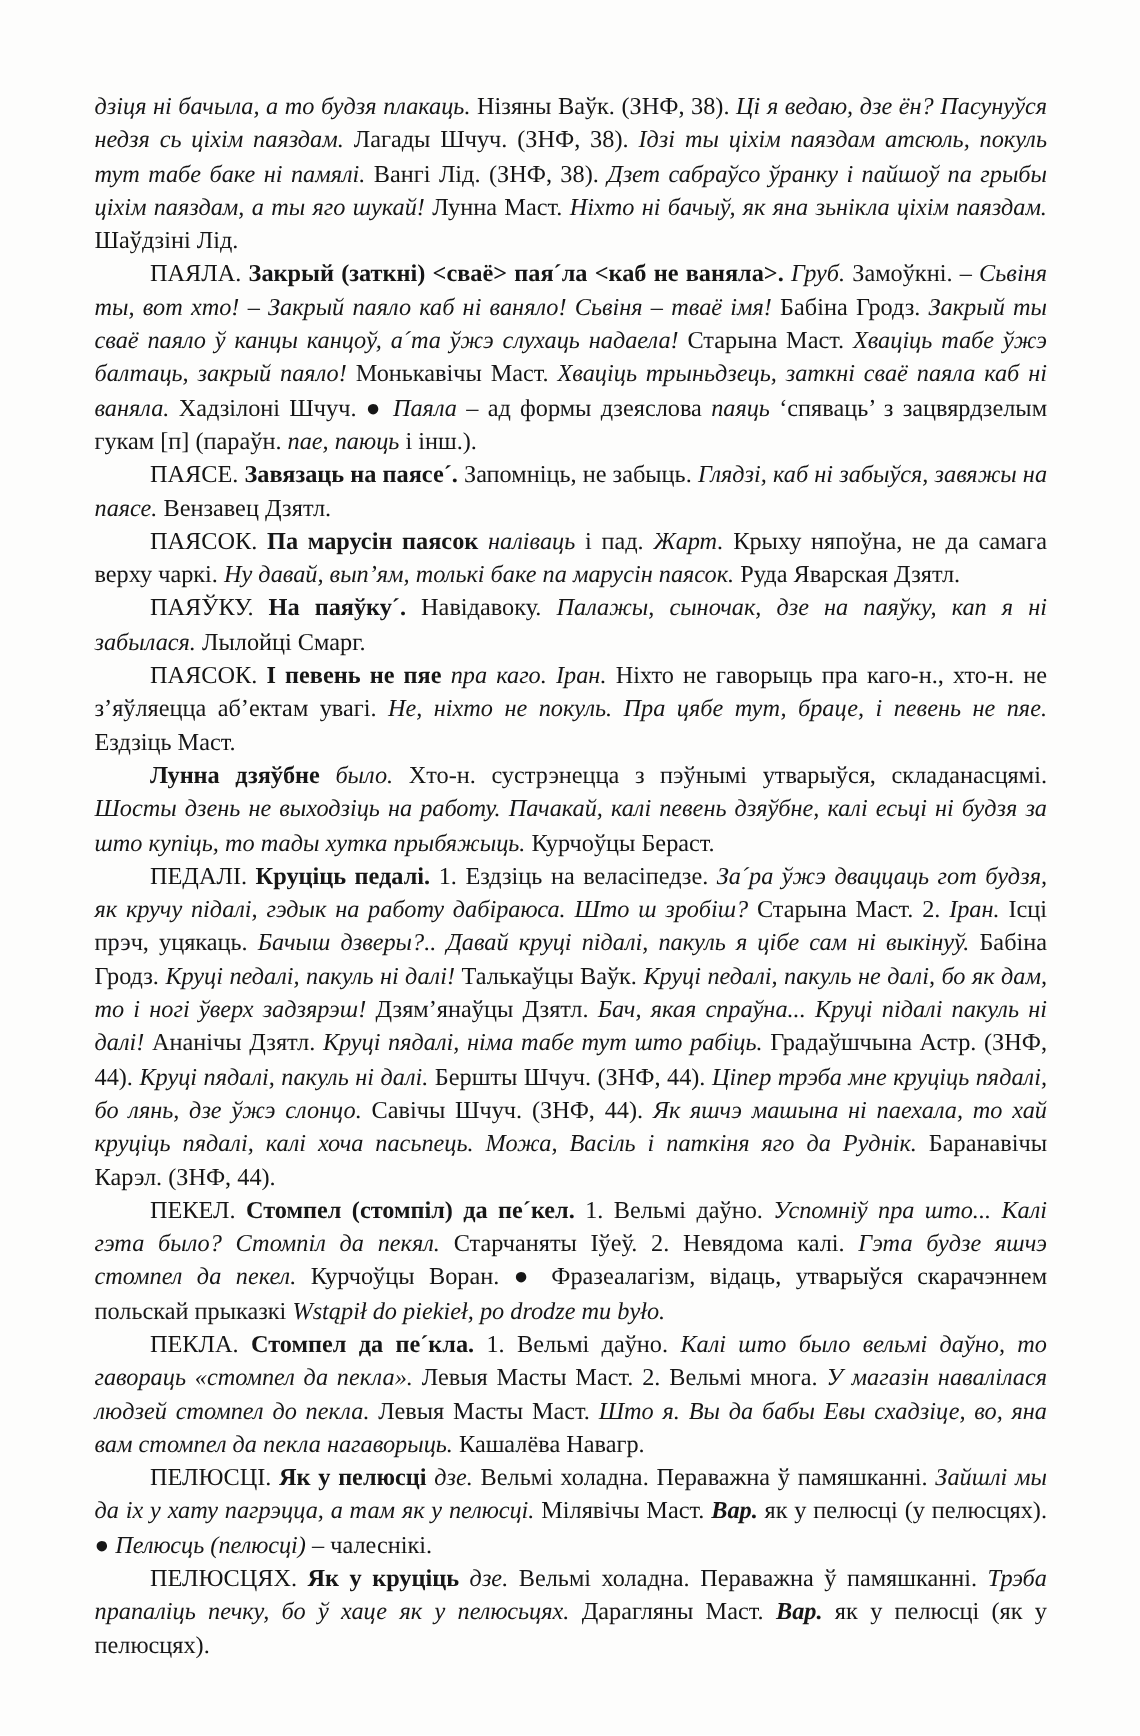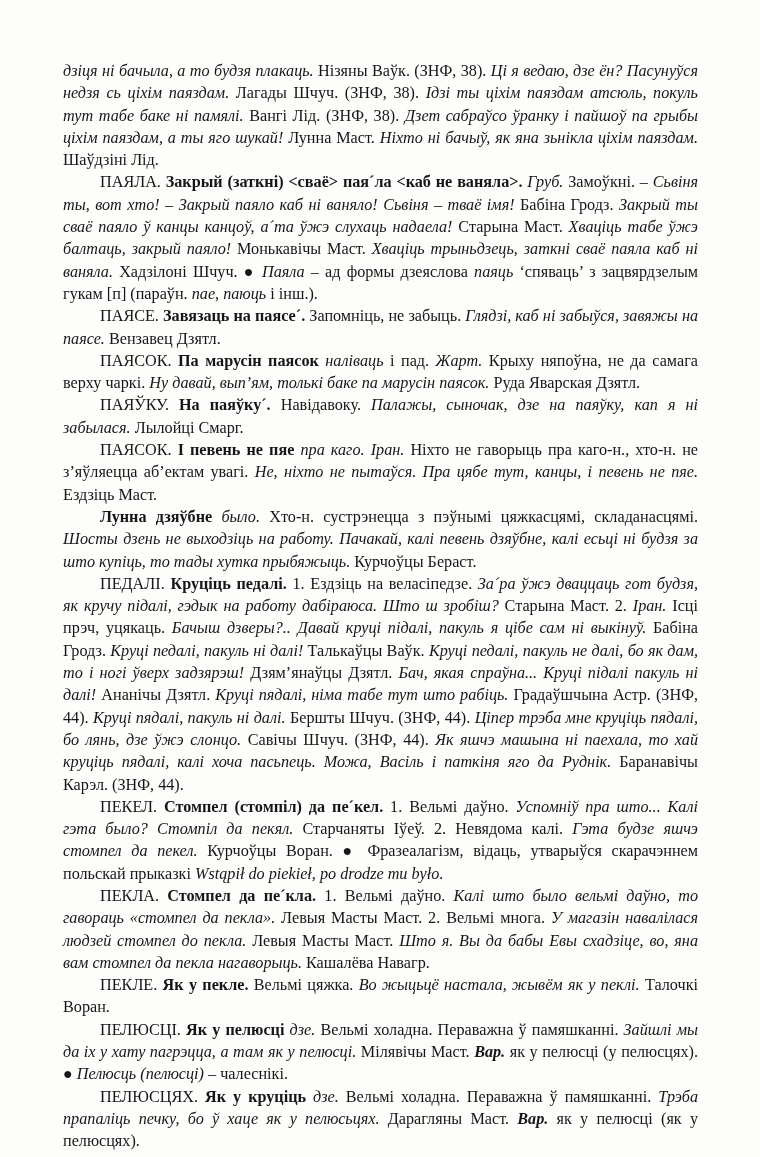--- a/index.html
+++ b/index.html
@@ -39,23 +39,22 @@
 </head>
 <body>
 
 <div class="scan-page">
   <div class="text-block">
       <p class="para no-indent"><span class="s-i">дзіця ні бачыла, а то будзя плакаць.</span><span class="s-r"> Нізяны Ваўк. (ЗНФ, 38). </span><span class="s-i">Ці я ведаю, дзе ён? Пасунуўся недзя сь ціхім паяздам.</span><span class="s-r"> Лагады Шчуч. (ЗНФ, 38). </span><span class="s-i">Ідзі ты ціхім паяздам атсюль, покуль тут табе баке ні памялі.</span><span class="s-r"> Вангі Лід. (ЗНФ, 38). </span><span class="s-i">Дзет сабраўсо ўранку і пайшоў па грыбы ціхім паяздам, а ты яго шукай!</span><span class="s-r"> Лунна Маст. </span><span class="s-i">Ніхто ні бачыў, як яна зьнікла ціхім паяздам.</span><span class="s-r"> Шаўдзіні Лід.</span></p>
       <p class="para"><span class="s-r">ПАЯЛА. </span><span class="s-b">Закрый (заткні) &lt;сваё&gt; пая´ла &lt;каб не ваняла&gt;. </span><span class="s-i">Груб.</span><span class="s-r"> Замоўкні. </span><span class="s-i">– Сьвіня ты, вот хто! – Закрый паяло каб ні ваняло! Сьвіня – тваё імя!</span><span class="s-r"> Бабіна Гродз. </span><span class="s-i">Закрый ты сваё паяло ў канцы канцоў, а´та ўжэ слухаць надаела!</span><span class="s-r"> Старына Маст. </span><span class="s-i">Хваціць табе ўжэ балтаць, закрый паяло!</span><span class="s-r"> Монькавічы Маст. </span><span class="s-i">Хваціць трыньдзець, заткні сваё паяла каб ні ваняла.</span><span class="s-r"> Хадзілоні Шчуч. ● </span><span class="s-i">Паяла</span><span class="s-r"> – ад формы дзеяслова </span><span class="s-i">паяць</span><span class="s-r"> ‘спяваць’ з зацвярдзелым гукам [п] (параўн. </span><span class="s-i">пае, паюць</span><span class="s-r"> і інш.).</span></p>
       <p class="para"><span class="s-r">ПАЯСЕ. </span><span class="s-b">Завязаць на паясе´.</span><span class="s-r"> Запомніць, не забыць. </span><span class="s-i">Глядзі, каб ні забыўся, завяжы на паясе.</span><span class="s-r"> Вензавец Дзятл.</span></p>
       <p class="para"><span class="s-r">ПАЯСОК. </span><span class="s-b">Па марусін паясок </span><span class="s-i">наліваць</span><span class="s-r"> і пад. </span><span class="s-i">Жарт.</span><span class="s-r"> Крыху няпоўна, не да самага верху чаркі. </span><span class="s-i">Ну давай, вып’ям, толькі баке па марусін паясок.</span><span class="s-r"> Руда Яварская Дзятл.</span></p>
       <p class="para"><span class="s-r">ПАЯЎКУ. </span><span class="s-b">На паяўку´.</span><span class="s-r"> Навідавоку. </span><span class="s-i">Палажы, сыночак, дзе на паяўку, кап я ні забылася.</span><span class="s-r"> Лылойці Смарг.</span></p>
-      <p class="para"><span class="s-r">ПАЯСОК. </span><span class="s-b">І певень не пяе </span><span class="s-i">пра каго. Іран.</span><span class="s-r"> Ніхто не гаворыць пра каго-н., хто-н. не з’яўляецца аб’ектам увагі. </span><span class="s-i">Не, ніхто не пытаўся. Пра цябе тут, канцы, і певень не пяе.</span><span class="s-r"> Ездзіць Маст.</span></p>
-      <p class="para"><span class="s-b">Лунна дзяўбне </span><span class="s-i">было.</span><span class="s-r"> Хто-н. сустрэнецца з пэўнымі цяжкасцямі, складанасцямі. </span><span class="s-i">Шосты дзень не выходзіць на работу. Пачакай, калі певень дзяўбне, калі есьці ні будзя за што купіць, то тады хутка прыбяжыць.</span><span class="s-r"> Курчоўцы Бераст.</span></p>
+      <p class="para"><span class="s-r">ПАЯСОК. </span><span class="s-b">І певень не пяе </span><span class="s-i">пра каго. Іран.</span><span class="s-r"> Ніхто не гаворыць пра каго-н., хто-н. не з’яўляецца аб’ектам увагі. </span><span class="s-i">Не, ніхто не покуль. Пра цябе тут, браце, і певень не пяе.</span><span class="s-r"> Ездзіць Маст.</span></p>
+      <p class="para"><span class="s-b">Лунна дзяўбне </span><span class="s-i">было.</span><span class="s-r"> Хто-н. сустрэнецца з пэўнымі утварыўся, складанасцямі. </span><span class="s-i">Шосты дзень не выходзіць на работу. Пачакай, калі певень дзяўбне, калі есьці ні будзя за што купіць, то тады хутка прыбяжыць.</span><span class="s-r"> Курчоўцы Бераст.</span></p>
       <p class="para"><span class="s-r">ПЕДАЛІ. </span><span class="s-b">Круціць педалі.</span><span class="s-r"> 1. Ездзіць на веласіпедзе. </span><span class="s-i">За´ра ўжэ дваццаць гот будзя, як кручу підалі, гэдык на работу дабіраюса. Што ш зробіш?</span><span class="s-r"> Старына Маст.  2. </span><span class="s-i">Іран.</span><span class="s-r">  Ісці прэч, уцякаць. </span><span class="s-i">Бачыш дзверы?.. Давай круці підалі, пакуль я цібе сам ні выкінуў.</span><span class="s-r"> Бабіна Гродз. </span><span class="s-i">Круці педалі, пакуль ні далі!</span><span class="s-r"> Талькаўцы Ваўк. </span><span class="s-i">Круці педалі, пакуль не далі, бо як дам, то і ногі ўверх задзярэш!</span><span class="s-r"> Дзям’янаўцы Дзятл. </span><span class="s-i">Бач, якая спраўна... Круці підалі пакуль ні далі!</span><span class="s-r"> Ананічы Дзятл. </span><span class="s-i">Круці пядалі, німа табе тут што рабіць.</span><span class="s-r"> Градаўшчына Астр. (ЗНФ, 44). </span><span class="s-i">Круці пядалі, пакуль ні далі.</span><span class="s-r"> Бершты Шчуч. (ЗНФ, 44). </span><span class="s-i">Ціпер трэба мне круціць пядалі, бо лянь, дзе ўжэ слонцо.</span><span class="s-r"> Савічы Шчуч. (ЗНФ, 44). </span><span class="s-i">Як яшчэ машына ні паехала, то хай круціць пядалі, калі хоча пасьпець. Можа, Васіль і паткіня яго да Руднік.</span><span class="s-r"> Баранавічы Карэл. (ЗНФ, 44).</span></p>
       <p class="para"><span class="s-r">ПЕКЕЛ. </span><span class="s-b">Стомпел (стомпіл) да пе´кел.</span><span class="s-r"> 1. Вельмі даўно. </span><span class="s-i">Успомніў пра што... Калі гэта было? Стомпіл да пекял.</span><span class="s-r"> Старчаняты Іўеў. 2. Невядома калі. </span><span class="s-i">Гэта будзе яшчэ стомпел да пекел.</span><span class="s-r"> Курчоўцы Воран. ● Фразеалагізм, відаць, утварыўся скарачэннем польскай прыказкі </span><span class="s-i">Wstąpił  do piekieł, po drodze mu było.</span></p>
       <p class="para"><span class="s-r">ПЕКЛА. </span><span class="s-b">Стомпел да пе´кла.</span><span class="s-r"> 1. Вельмі даўно. </span><span class="s-i">Калі што было вельмі даўно, то гавораць «стомпел да пекла».</span><span class="s-r"> Левыя Масты Маст. 2. Вельмі многа. </span><span class="s-i">У магазін навалілася людзей стомпел до пекла.</span><span class="s-r"> Левыя Масты Маст. </span><span class="s-i">Што я. Вы да бабы Евы схадзіце, во, яна вам стомпел да пекла нагаворыць.</span><span class="s-r"> Кашалёва Навагр.</span></p>
-      <p class="para"><span class="s-r">ПЕКЛЕ. </span><span class="s-b">Як у пекле.</span><span class="s-r"> Вельмі цяжка. </span><span class="s-i">Во жыцьцё настала, жывём як у пеклі.</span><span class="s-r"> Талочкі Воран.</span></p>
       <p class="para"><span class="s-r">ПЕЛЮСЦІ. </span><span class="s-b">Як у пелюсці </span><span class="s-i">дзе.</span><span class="s-r"> Вельмі холадна. Пераважна ў памяшканні. </span><span class="s-i">Зайшлі мы да іх у хату пагрэцца, а там як у пелюсці.</span><span class="s-r"> Мілявічы Маст. </span><span class="s-bi">Вар.</span><span class="s-r"> як у пелюсці (у пелюсцях). ● </span><span class="s-i">Пелюсць (пелюсці)</span><span class="s-r"> – чалеснікі.</span></p>
       <p class="para"><span class="s-r">ПЕЛЮСЦЯХ. </span><span class="s-b">Як у круціць </span><span class="s-i">дзе.</span><span class="s-r"> Вельмі холадна. Пераважна ў памяшканні. </span><span class="s-i">Трэба прапаліць печку, бо ў хаце як у пелюсьцях.</span><span class="s-r"> Дарагляны Маст. </span><span class="s-bi">Вар.</span><span class="s-r"> як у пелюсці (як у пелюсцях).</span></p>
     </div>
 
 </div>
 
 </body></html>

